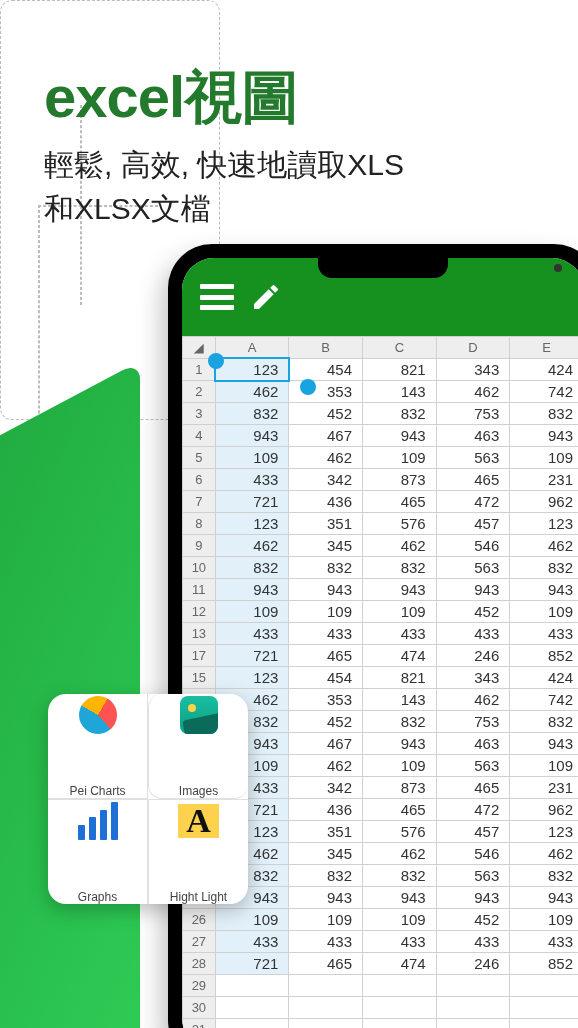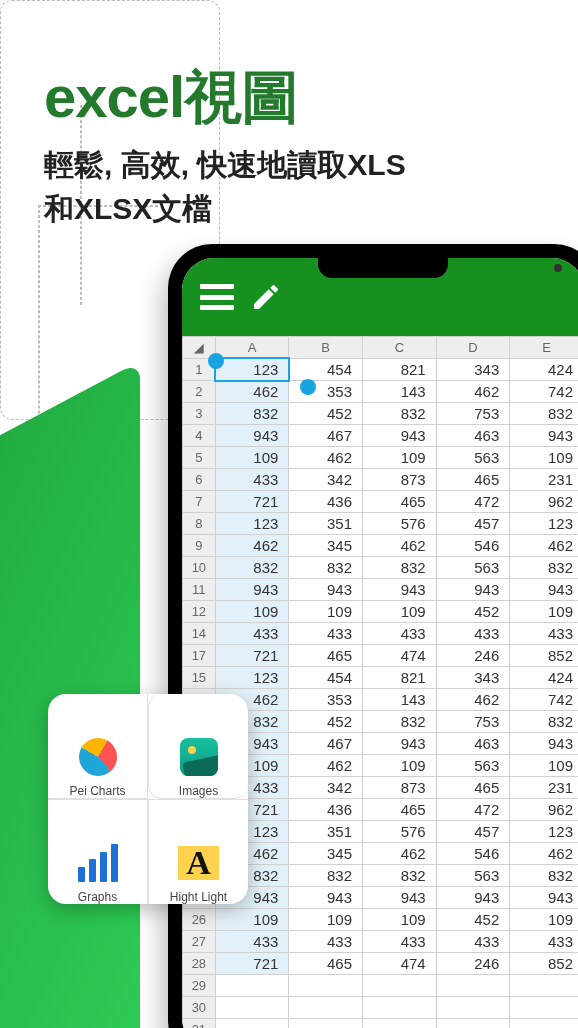--- a/index.html
+++ b/index.html
@@ -12,21 +12,21 @@
 .dash-v2 { left: 38px; top: 205px; height: 800px; width: 0; }
 .dash-box { left: 18px; top: 475px; width: 220px; height: 420px; border: 1px dashed #bbb; border-radius: 12px; }
 
 
 .green-wedge { position: absolute; left: -120px; top: 430px; width: 260px; height: 700px; background: linear-gradient(120deg, #1fa63d 0%, #2ecc55 100%); transform: skewY(-28deg); border-radius: 18px; z-index: 2; }
 
 
 .heading { position: absolute; left: 44px; top: 14px; z-index: 5; margin-top: 45px; }
 .heading .title { font-size: 58px; font-weight: 800; color: #237a2c; letter-spacing: -1px; }
 .heading .title .cjk { font-weight: 700; }
-.heading .subtitle { margin-top: 6px; font-size: 30px; font-weight: 700; color: #222; line-height: 1.45; }
+.heading .subtitle { margin-top: 6px; font-size: 30px; font-weight: 400; color: #222; line-height: 1.45; }
 
 
 .phone { position: absolute; left: 168px; top: 244px; width: 430px; height: 820px; background: #000; border-radius: 44px 44px 0 44px; padding: 14px; z-index: 10; box-shadow: -6px 12px 24px rgba(0,0,0,.25); }
 .phone-inner { width: 100%; height: 100%; background: #fff; border-radius: 32px 32px 0 32px; overflow: hidden; position: relative; }
 .notch { position: absolute; top: 0; left: 50%; transform: translateX(-50%); width: 130px; height: 20px; background: #000; border-radius: 0 0 14px 14px; z-index: 20; }
 .camera-dot { position: absolute; top: 6px; right: 22px; width: 8px; height: 8px; background: #333; border-radius: 50%; z-index: 20; }
 
 
 .appbar { background: #16911f; height: 78px; display: flex; align-items: center; padding: 0 18px; color: #fff; gap: 16px; }
 .hamburger { width: 34px; height: 26px; display: flex; flex-direction: column; justify-content: space-between; cursor: pointer; }
@@ -51,21 +51,21 @@
 .active-cell::after { content: ""; position: absolute; inset: -2px; border: 2px solid #19a3e0; pointer-events: none; }
 .handle { position: absolute; width: 16px; height: 16px; background: #19a3e0; border-radius: 50%; z-index: 5; }
 .handle.tl { left: 24px; top: -2px; }
 .handle.br { left: 84px; top: 18px; }
 .cell-wrap { position: relative; }
 .cell-wrap .handle.tl { left: -8px; top: -8px; }
 .cell-wrap .handle.br { right: -8px; bottom: -8px; }
 
 
 .tools-card { position: absolute; left: 48px; top: 694px; width: 200px; height: 210px; background: #fff; border-radius: 18px; z-index: 30; box-shadow: 0 6px 20px rgba(0,0,0,.25); display: grid; grid-template-columns: 1fr 1fr; grid-template-rows: 1fr 1fr; }
-.tool { display: flex; flex-direction: column; align-items: center; justify-content: flex-end; gap: 6px; border: 0.5px solid #e0e0e0; cursor: pointer; }
+.tool { display: flex; flex-direction: column; align-items: center; justify-content: space-between; gap: 6px; border: 0.5px solid #e0e0e0; cursor: pointer; }
 .tool:nth-child(1){ border-top-left-radius:18px; border-top:none; border-left:none; }
 .tool:nth-child(2){ border-top-right-radius:18px; border-top:none; border-right:none;border-radius:14px; }
 .tool:nth-child(3){ border-bottom-left-radius:18px; border-bottom:none; border-left:none; }
 .tool:nth-child(4){ border-bottom-right-radius:18px; border-bottom:none; border-right:none; }
 .tool .label { font-size: 12px; color: #444; }
 .tool-icon { width: 42px; height: 42px; display: flex; align-items: center; justify-content: center; }
 
 
 .pie { width: 38px; height: 38px; border-radius: 50%; background: conic-gradient(#ffb400 0 25%, #ff5252 25% 55%, #1fa6d8 55% 100%); transform: rotate(-60deg); }
 .img-ic { width: 38px; height: 38px; background: linear-gradient(180deg, #18bfa0, #0f9c84); border-radius: 8px; position: relative; overflow: hidden; }
@@ -214,21 +214,21 @@
             </tr>
             <tr>
               <td class="row-label">12</td>
               <td class="colA">109</td>
               <td class="data">109</td>
               <td class="data">109</td>
               <td class="data">452</td>
               <td class="data">109</td>
             </tr>
             <tr>
-              <td class="row-label">14</td>
+              <td class="row-label">13</td>
               <td class="colA">433</td>
               <td class="data">433</td>
               <td class="data">433</td>
               <td class="data">433</td>
               <td class="data">433</td>
             </tr>
             <tr>
               <td class="row-label">17</td>
               <td class="colA">721</td>
               <td class="data">465</td>

